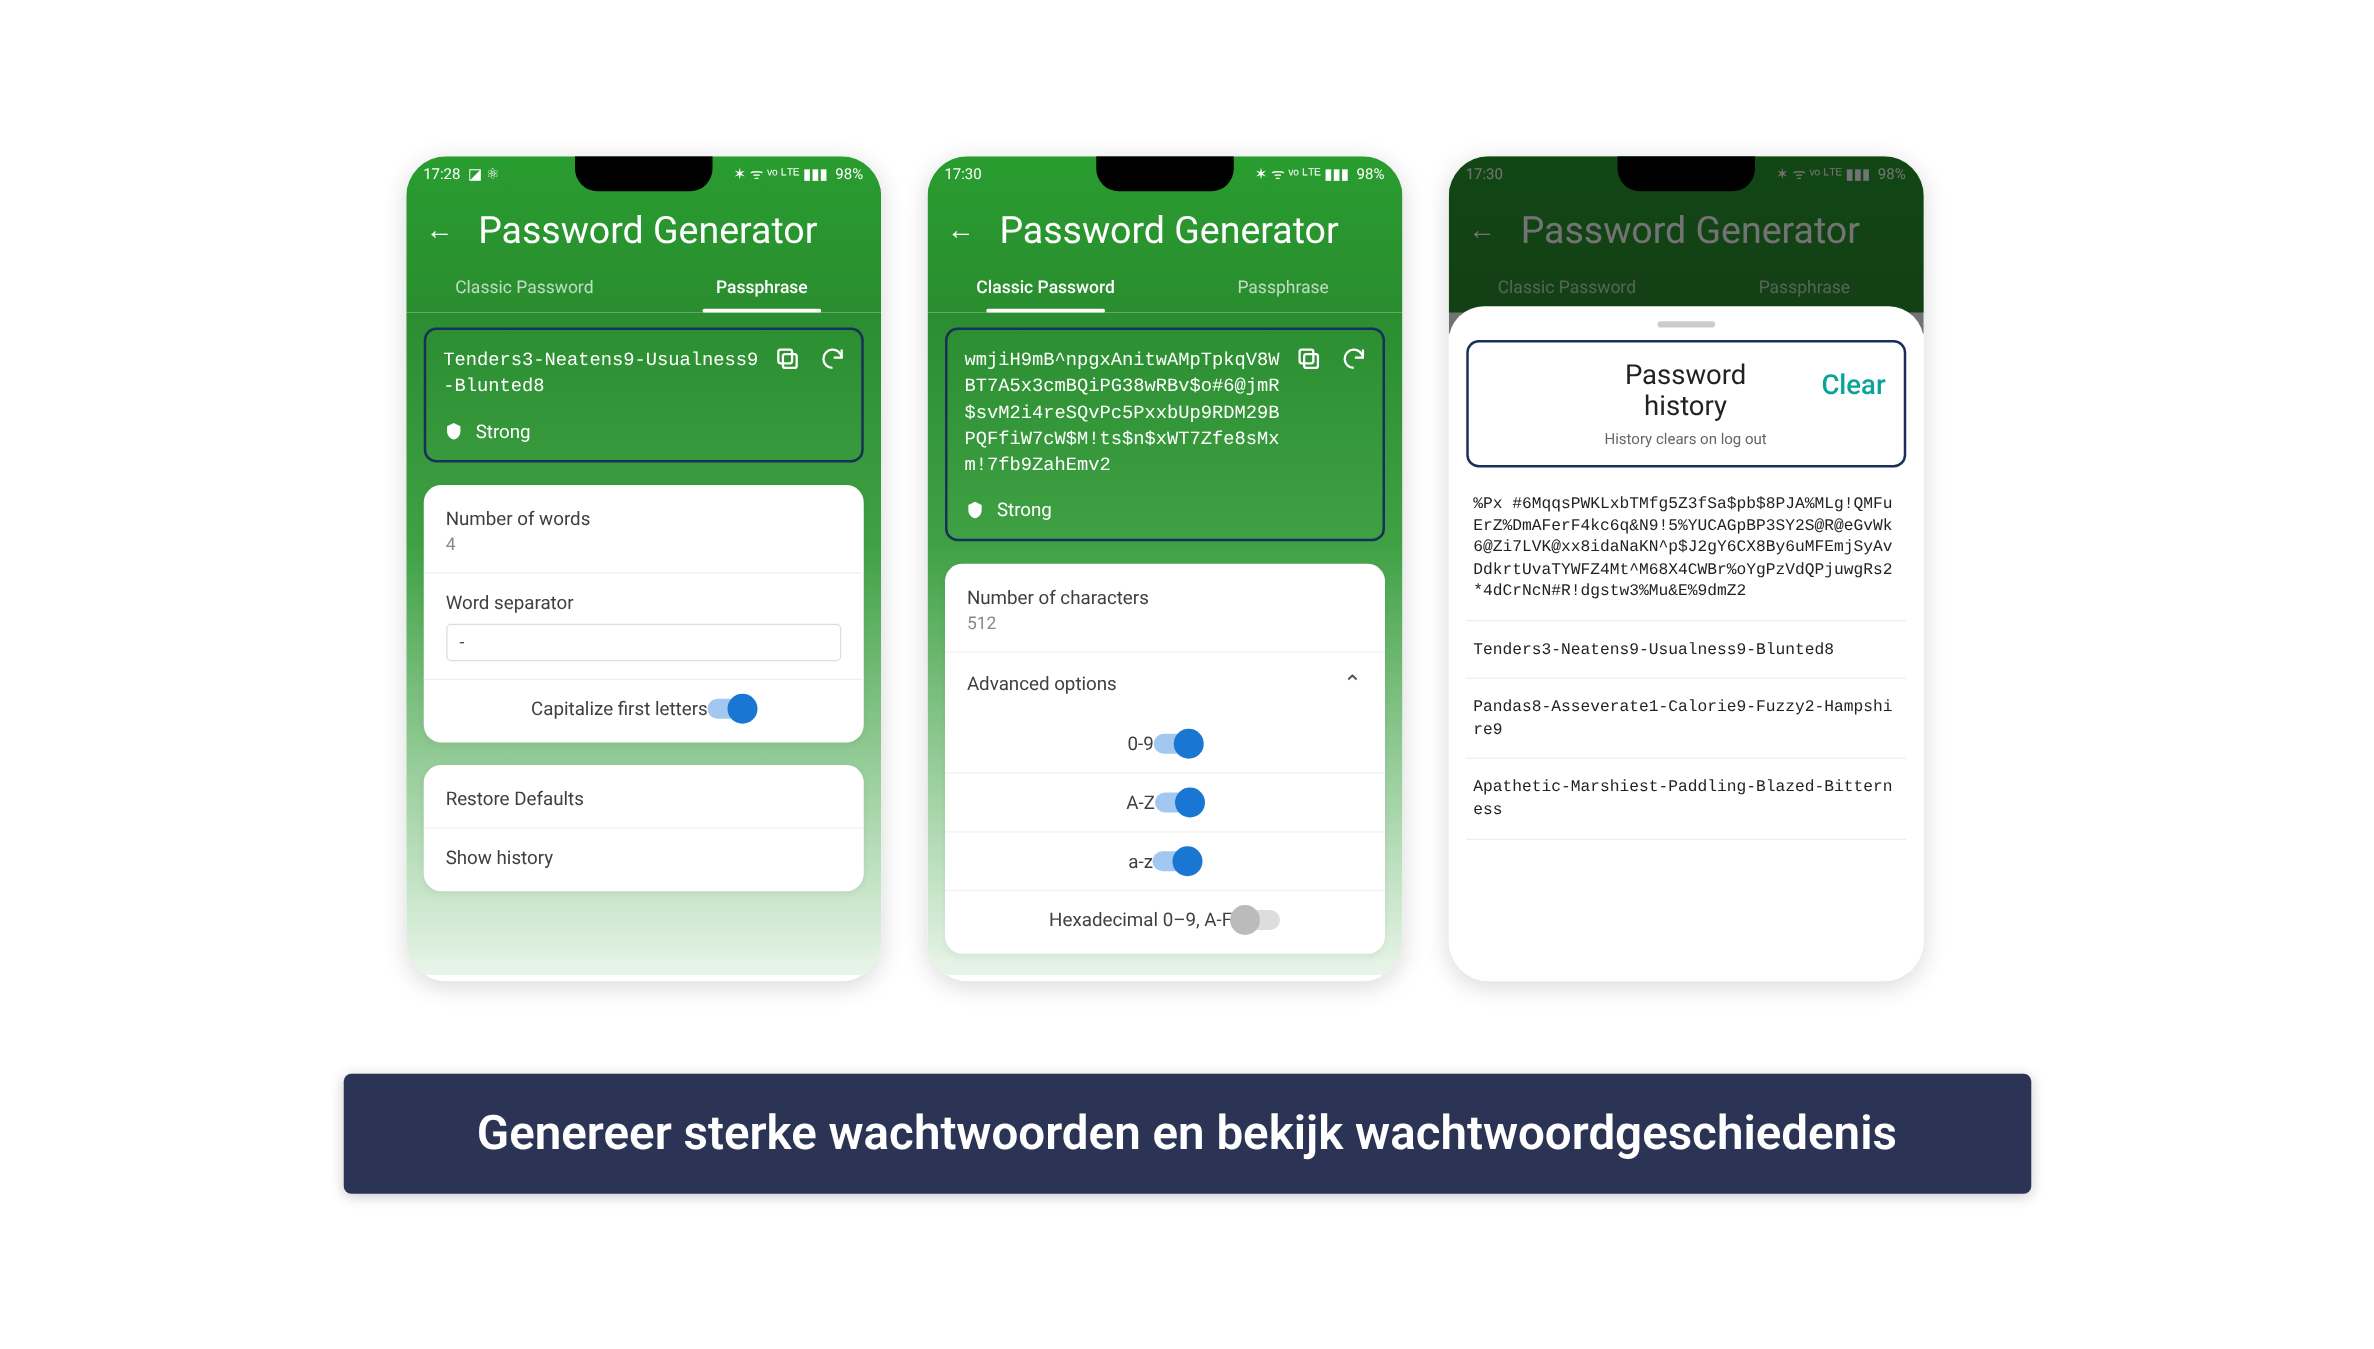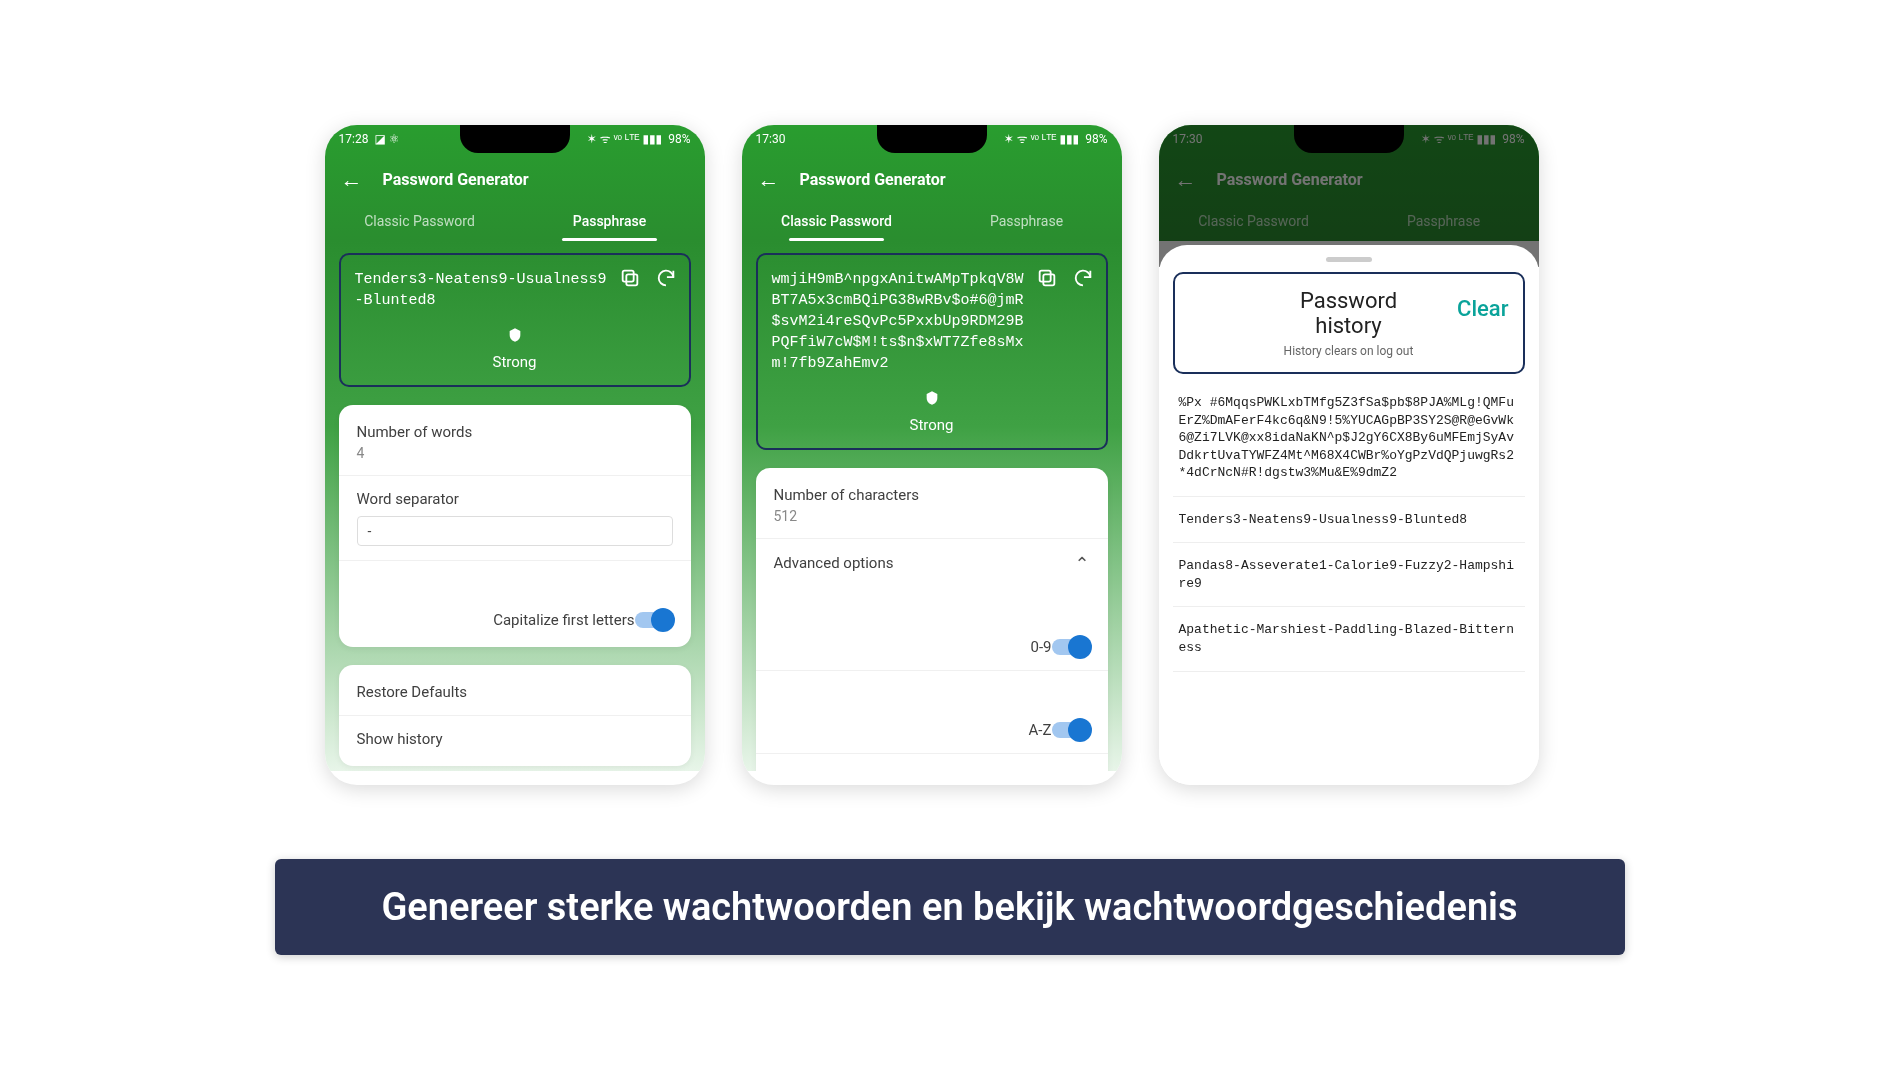--- a/index.html
+++ b/index.html
@@ -59,22 +59,22 @@
     align-items: center;
     padding: 14px 16px 10px;
     gap: 20px;
   }
   .back-arrow {
     color: #fff;
     font-size: 22px;
   }
   .app-title {
     color: #fff;
-    font-size: 16px;
-    font-weight: 700;
+    font-size: 30px;
+    font-weight: 400;
   }
   .tabs {
     display: flex;
   }
   .tab {
     flex: 1;
     text-align: center;
     padding: 10px 0 12px;
     font-size: 14px;
     color: rgba(255,255,255,0.7);
@@ -108,45 +108,44 @@
     word-break: break-all;
     padding-right: 60px;
   }
   .pw-actions {
     position: absolute;
     top: 12px; right: 12px;
     display: flex; gap: 14px;
   }
   .icon-btn svg { width:22px; height:22px; stroke:#fff; fill:none; stroke-width:2; }
   .strength {
-    display:flex; align-items:center; gap:10px; margin-top:16px; color:#fff; font-size:15px;flex-direction:column;
+    display:flex; align-items:center; gap:10px; margin-top:16px; color:#fff; font-size:15px;
   }
   .strength svg { width:16px;height:16px; fill:#fff;}
   .card {
     background:#fff;
     border-radius: 14px;
     margin-top: 18px;
     padding: 4px 0;
     box-shadow: 0 2px 6px rgba(0,0,0,0.06);
   }
   .card-row {
     padding: 14px 18px;
     border-bottom: 1px solid #f0f0f0;
   }
   .card-row:last-child { border-bottom:none; }
   .row-label { font-size:15px; color:#404040; }
   .row-value { font-size:14px; color:#888; margin-top:4px;}
   .input-box {
     border:1px solid #ddd; border-radius:4px; padding:6px 10px; margin-top:8px; font-size:14px; color:#444;
   }
   .toggle-row {
-    display:flex; justify-content:flex-end; align-items:center;
+    display:flex; justify-content:center; align-items:center;
     padding: 14px 18px;
     border-bottom: 1px solid #f0f0f0;
-    margin-top: 36px;
   }
   .toggle-row:last-child{border-bottom:none;}
   .switch-track {
     width:38px;height:16px;border-radius:10px;background:#a2c7f0;position:relative;
   }
   .switch-track::after{
     content:"";position:absolute;right:-2px;top:-4px;width:24px;height:24px;background:#1976d2;border-radius:50%;
   }
   .switch-track.off{background:#ddd;}
   .switch-track.off::after{right:auto;left:-2px;background:#bbb;}

